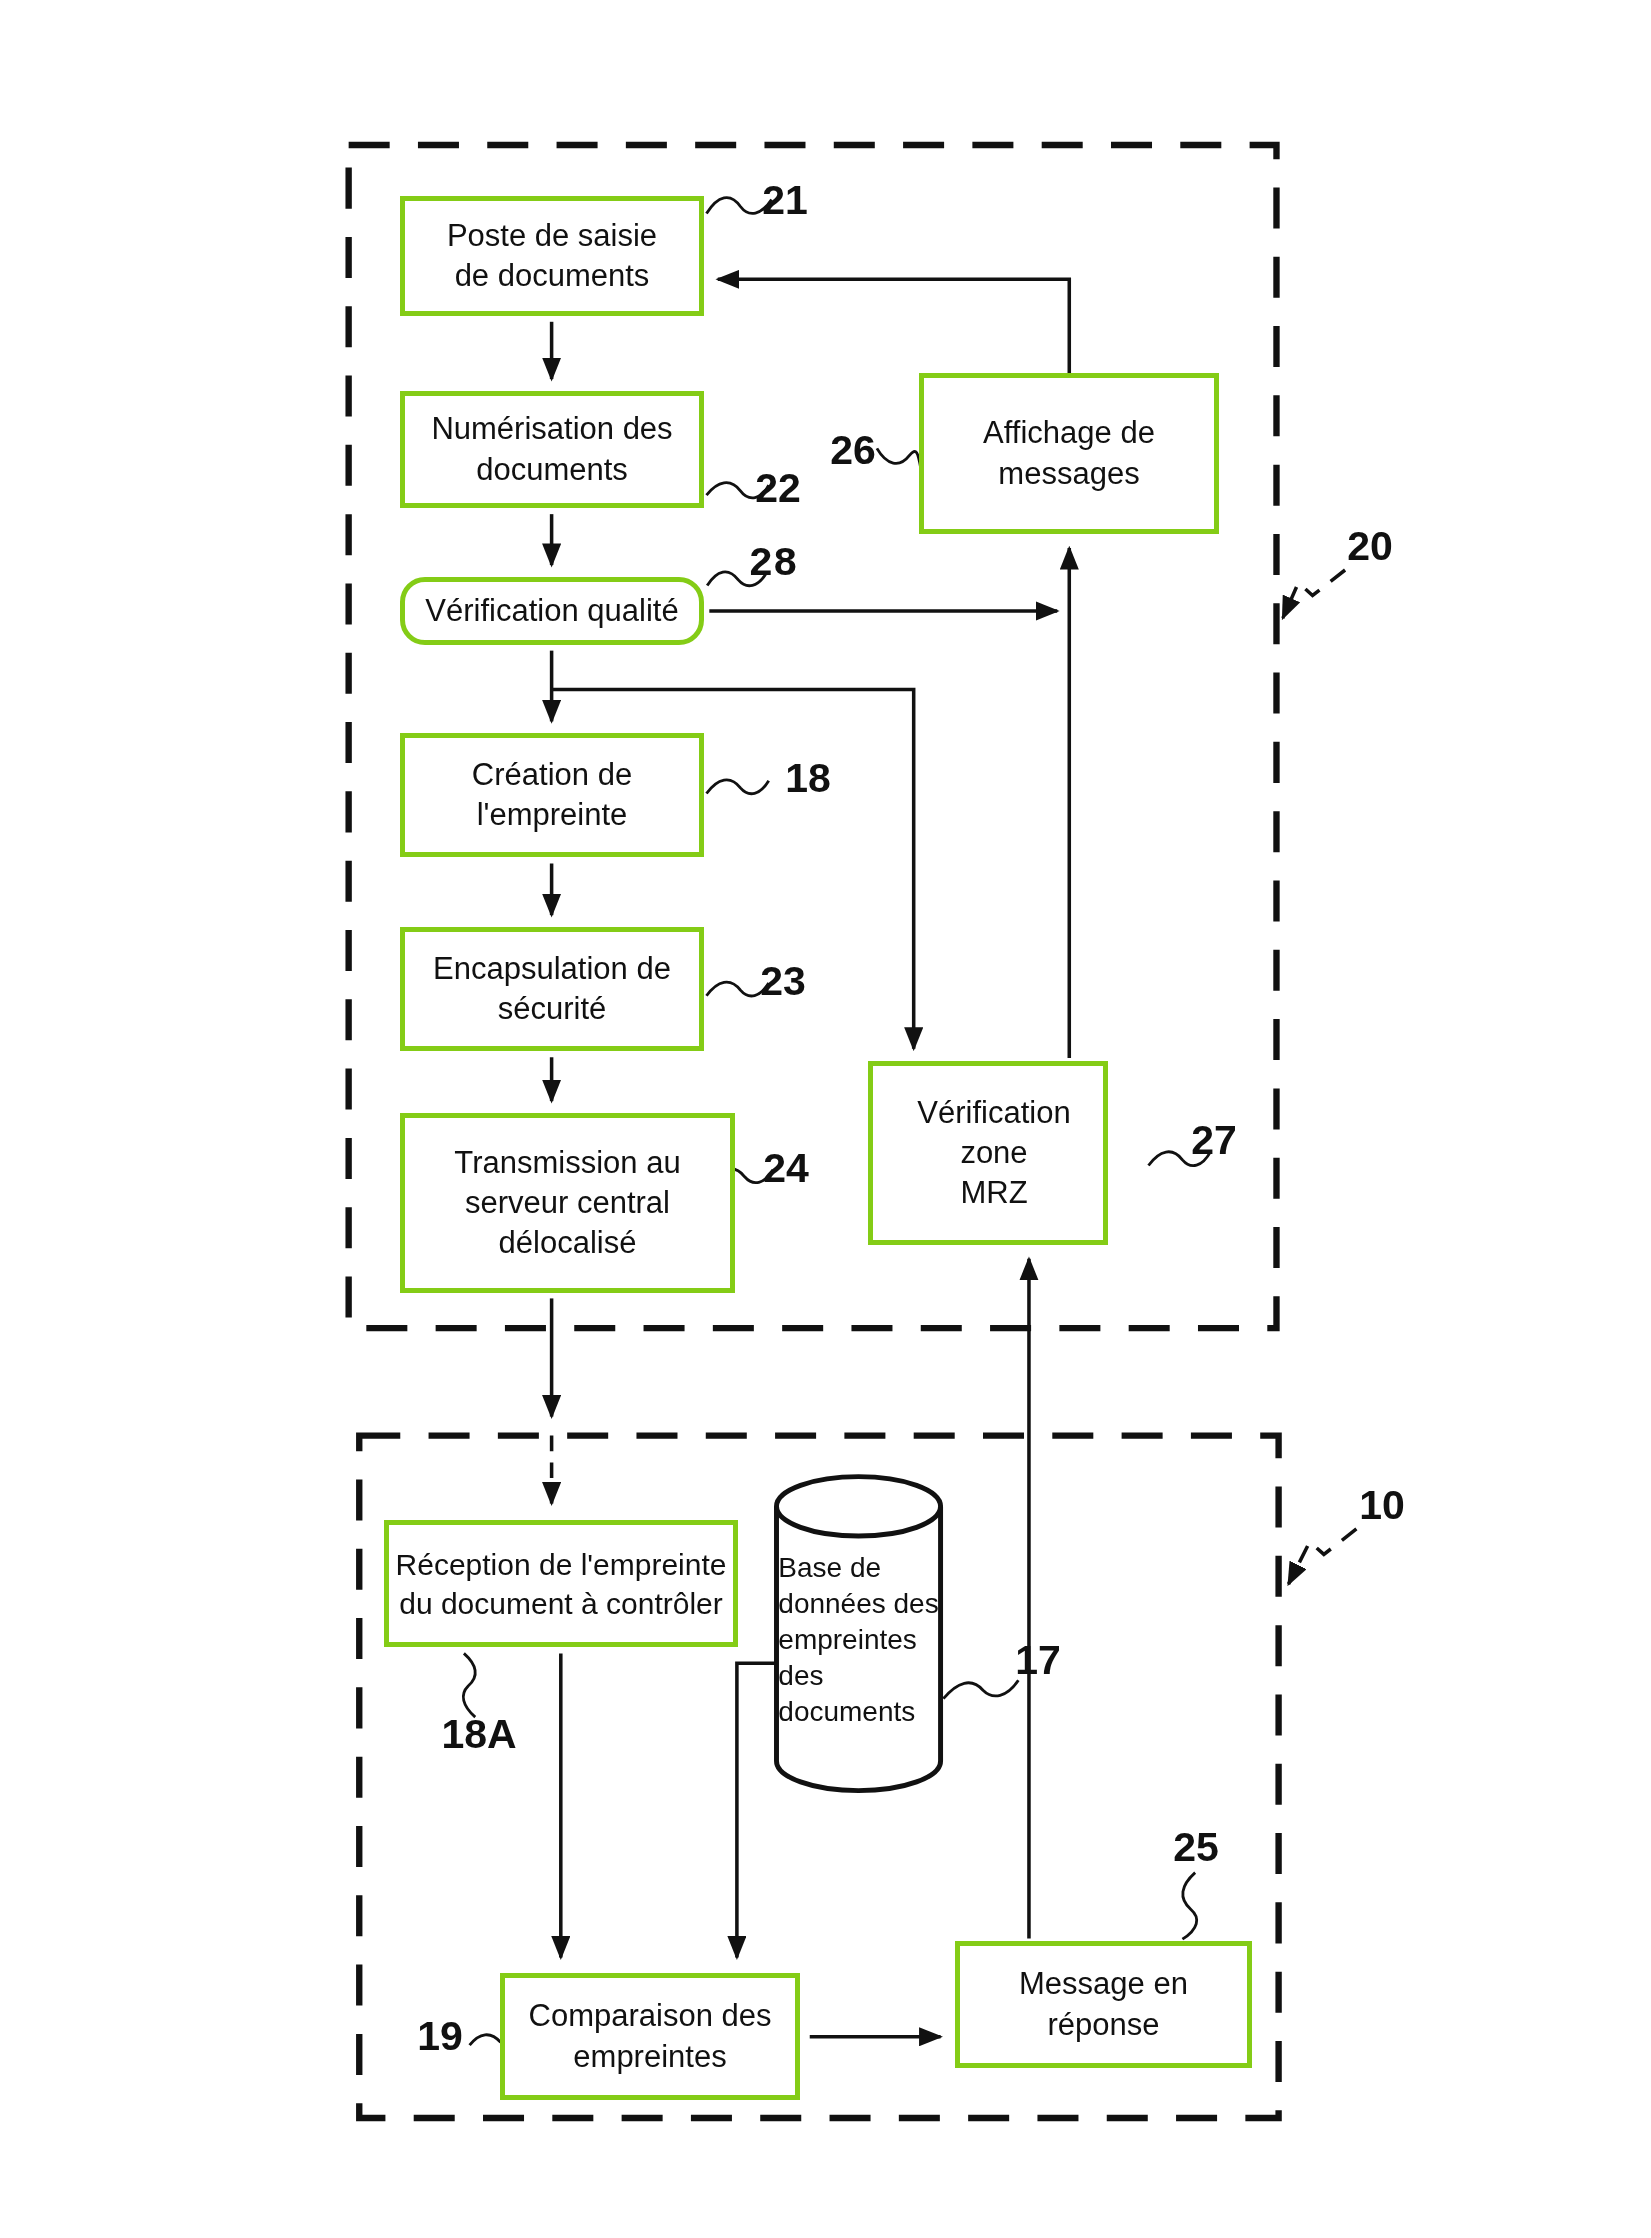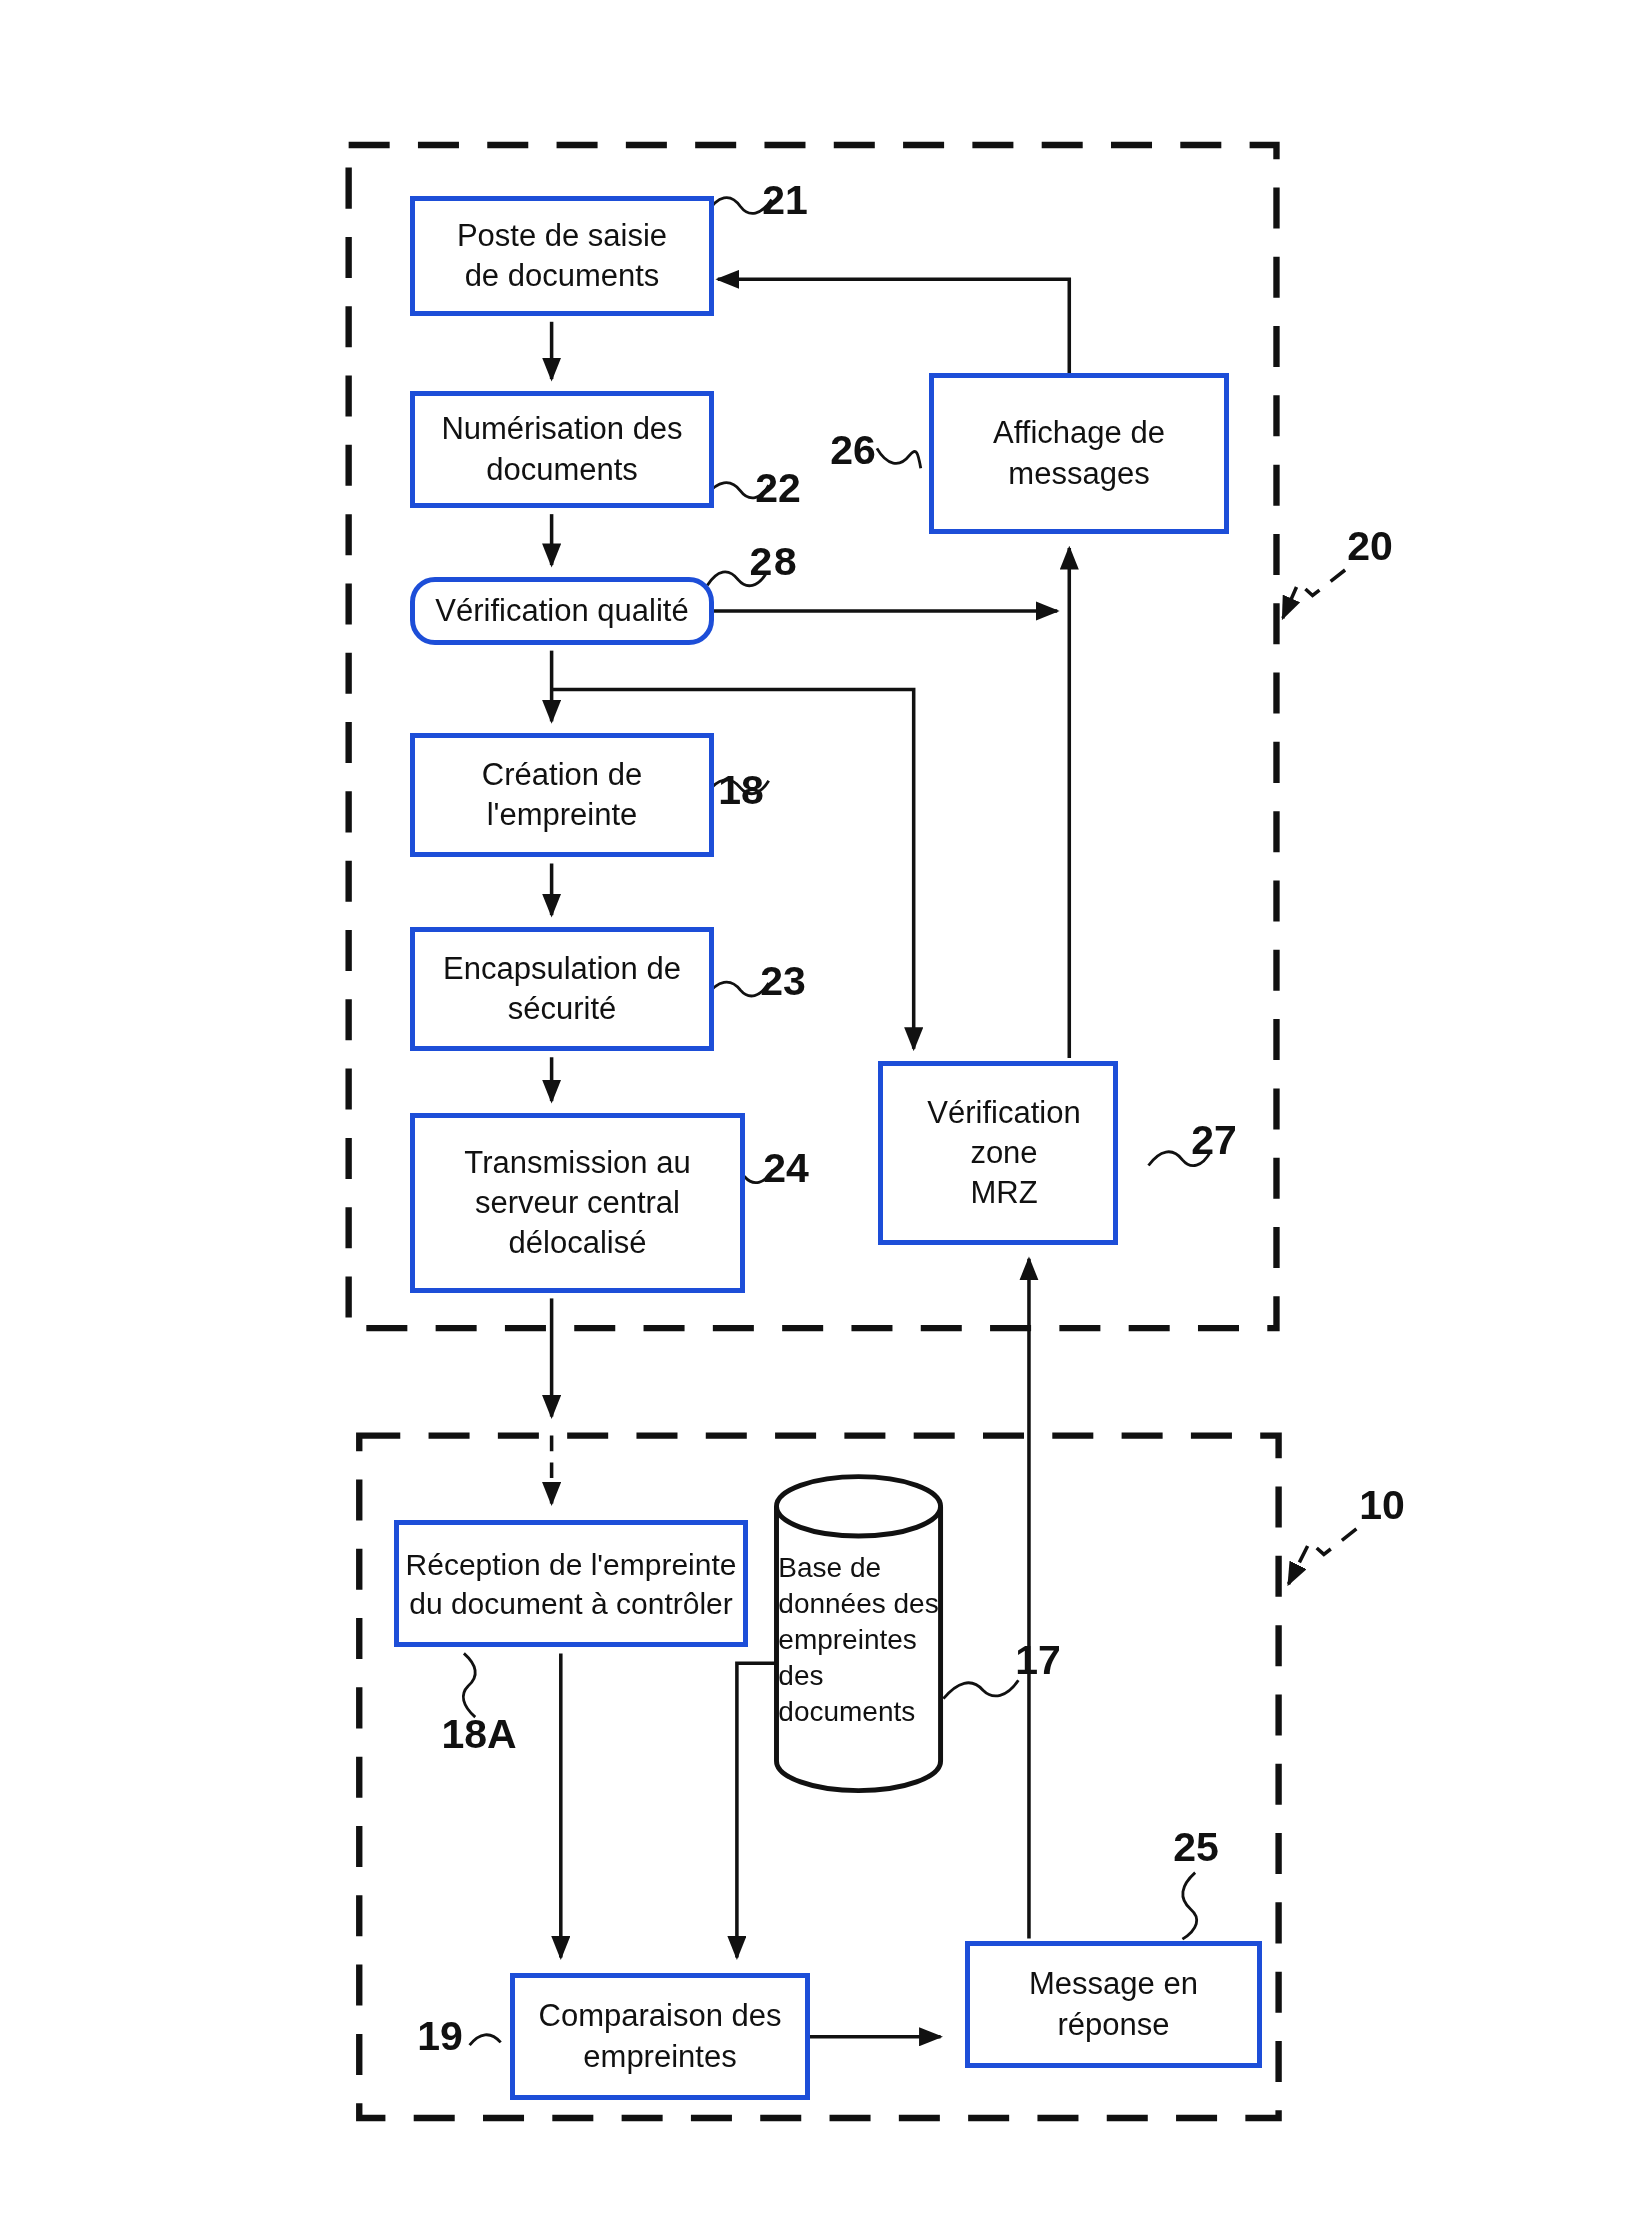--- a/index.html
+++ b/index.html
@@ -6,24 +6,24 @@
   body{
     position:relative;
     width:1652px;height:2239px;
     font-family:"Liberation Sans", sans-serif;
     color:#111;
   }
   #overlay{position:absolute;left:0;top:0;z-index:1;}
   .node{
     position:absolute;z-index:2;
     box-sizing:border-box;
-    border:5px solid #1d4ed8;background:#fff;
+    border:5px solid #84cc16;background:#fff;
     display:flex;align-items:center;justify-content:center;
     text-align:center;white-space:pre-line;
-    font-size:31px;line-height:1.3;color:#111;margin-left:10px;
+    font-size:31px;line-height:1.3;color:#111;
   }
   .plain{
     position:absolute;z-index:3;
     display:flex;align-items:center;justify-content:center;
     white-space:pre-line;
     font-size:28px;line-height:1.28;color:#111;
   }
   .ref{
     position:absolute;z-index:3;
     transform:translate(-50%,-50%);
@@ -123,21 +123,21 @@
 
 <div class="node" style="left:500px;top:1973px;width:300px;height:127px;">Comparaison des
 empreintes</div>
 
 <div class="node" style="left:955px;top:1941px;width:297px;height:127px;">Message en
 réponse</div>
 
 <div class="ref" style="left:785px;top:200px;">21</div>
 <div class="ref" style="left:778px;top:488px;">22</div>
 <div class="ref" style="left:773px;top:564px;font-family:Liberation Mono, monospace;">28</div>
-<div class="ref" style="left:741px;top:778px;margin-top:12px;">18</div>
+<div class="ref" style="left:808px;top:778px;">18</div>
 <div class="ref" style="left:783px;top:981px;">23</div>
 <div class="ref" style="left:786px;top:1168px;text-align:right;">24</div>
 <div class="ref" style="left:853px;top:450px;">26</div>
 <div class="ref" style="left:1214px;top:1140px;">27</div>
 <div class="ref" style="left:479px;top:1734px;">18A</div>
 <div class="ref" style="left:1038px;top:1660px;">17</div>
 <div class="ref" style="left:440px;top:2036px;">19</div>
 <div class="ref" style="left:1196px;top:1847px;">25</div>
 <div class="ref" style="left:1370px;top:546px;">20</div>
 <div class="ref" style="left:1382px;top:1505px;">10</div>

